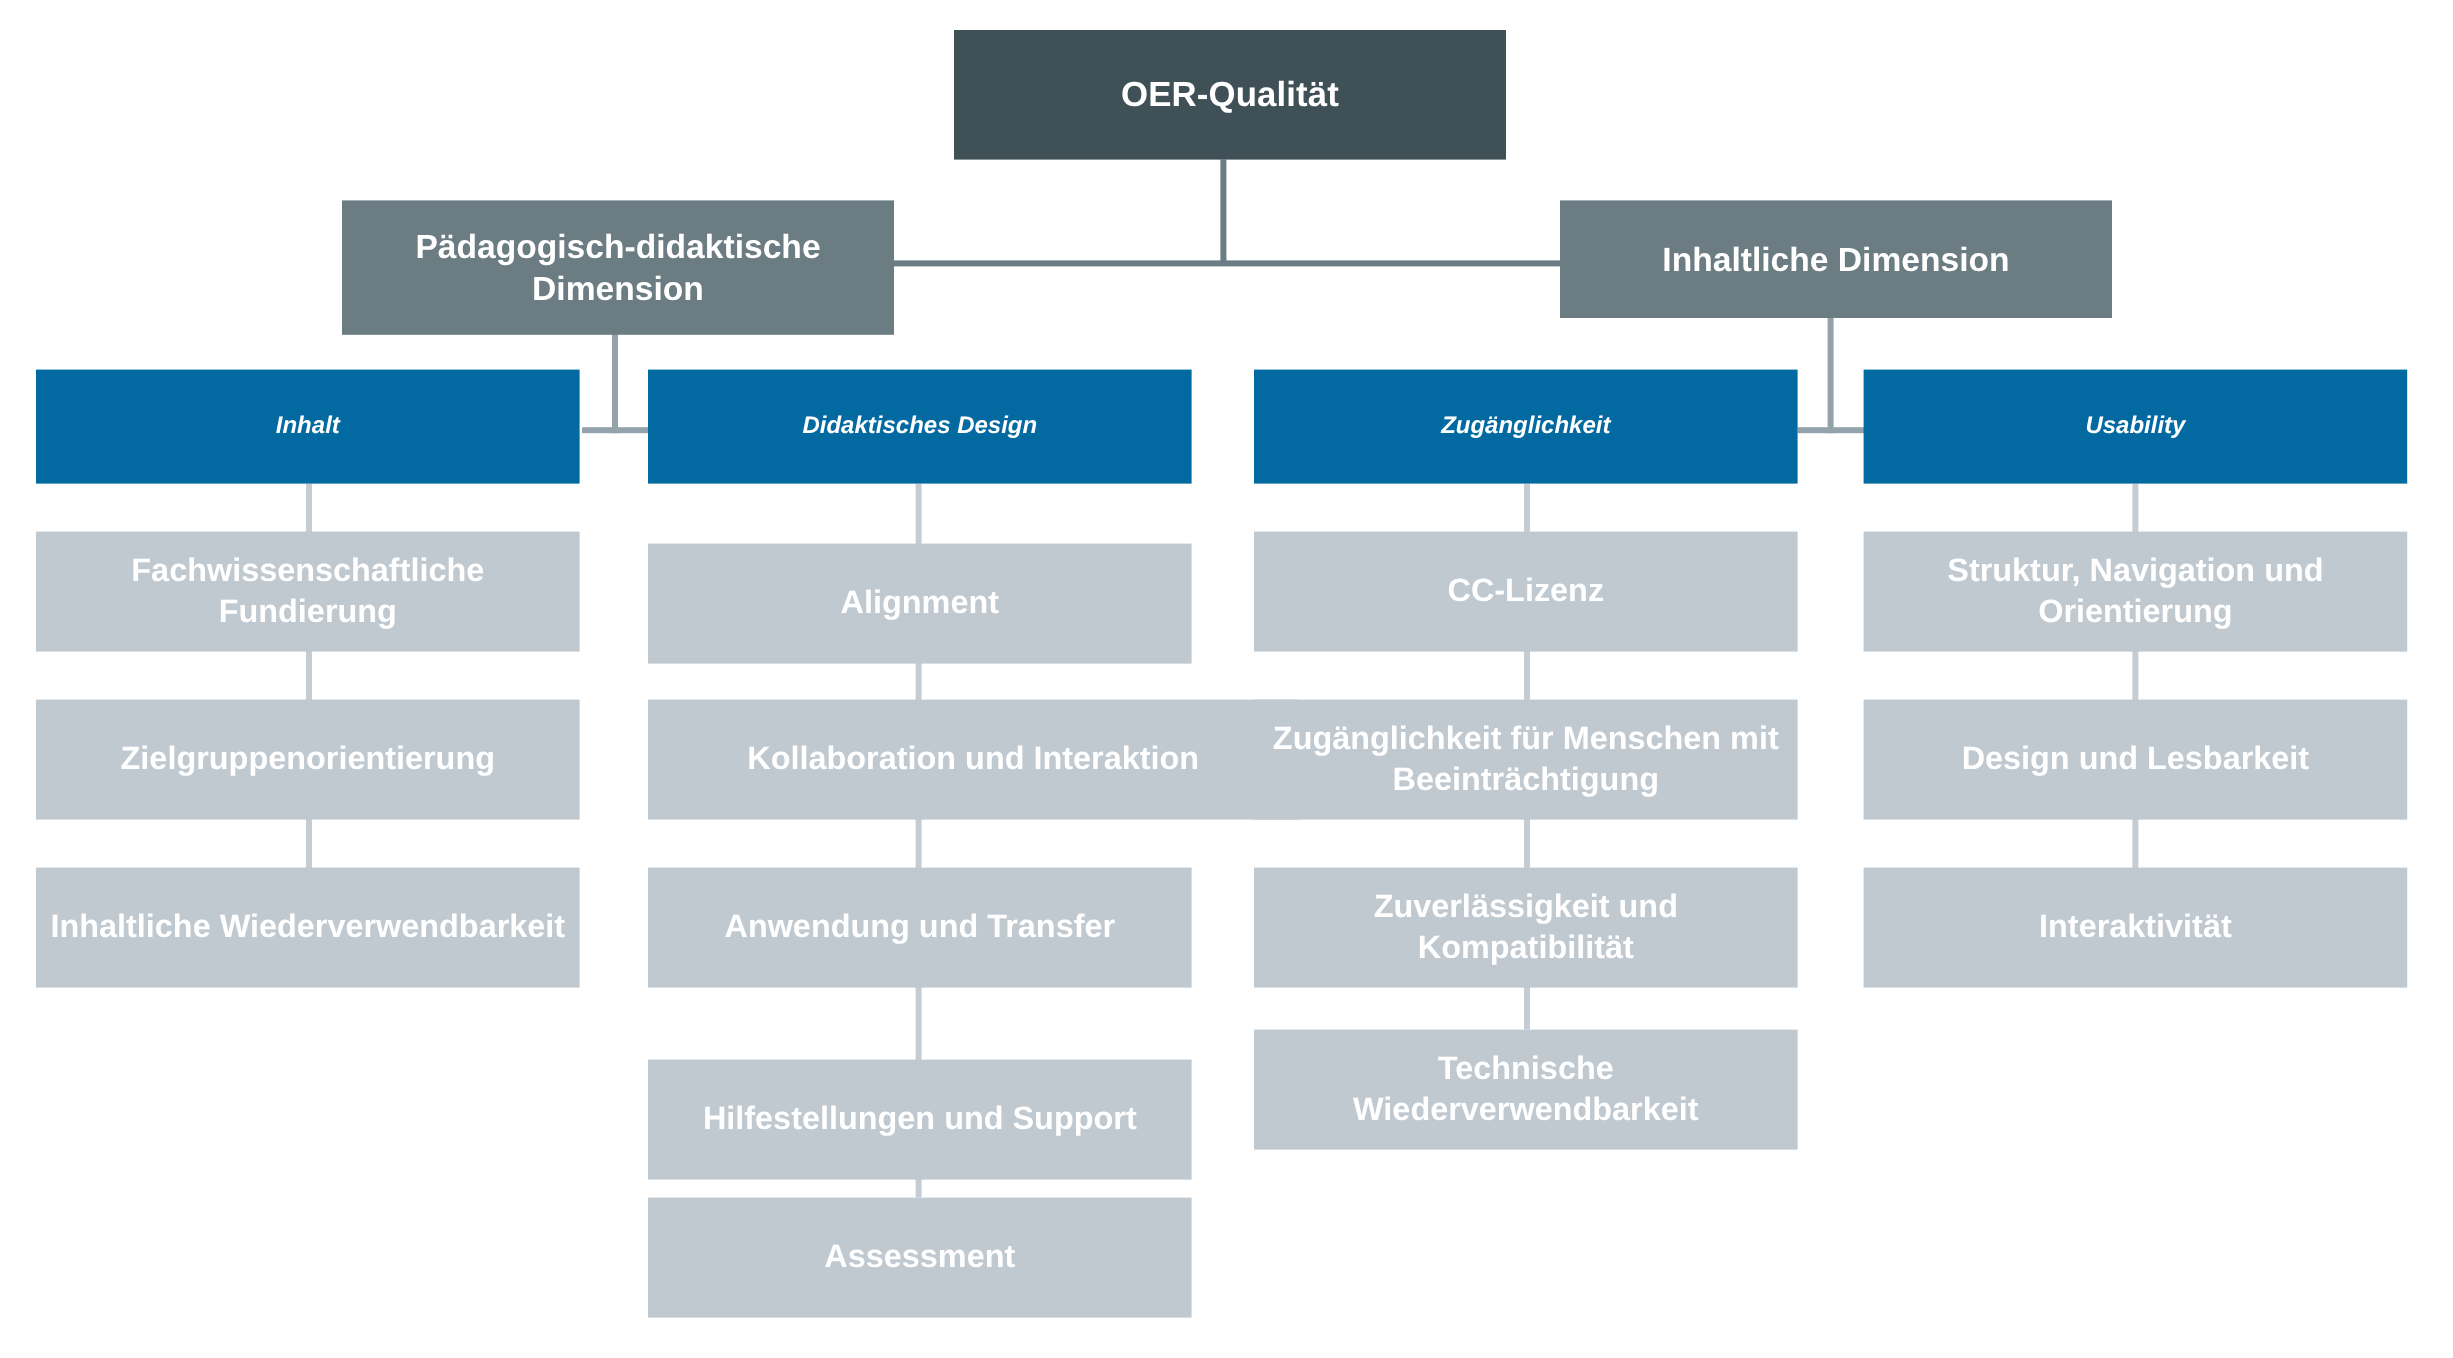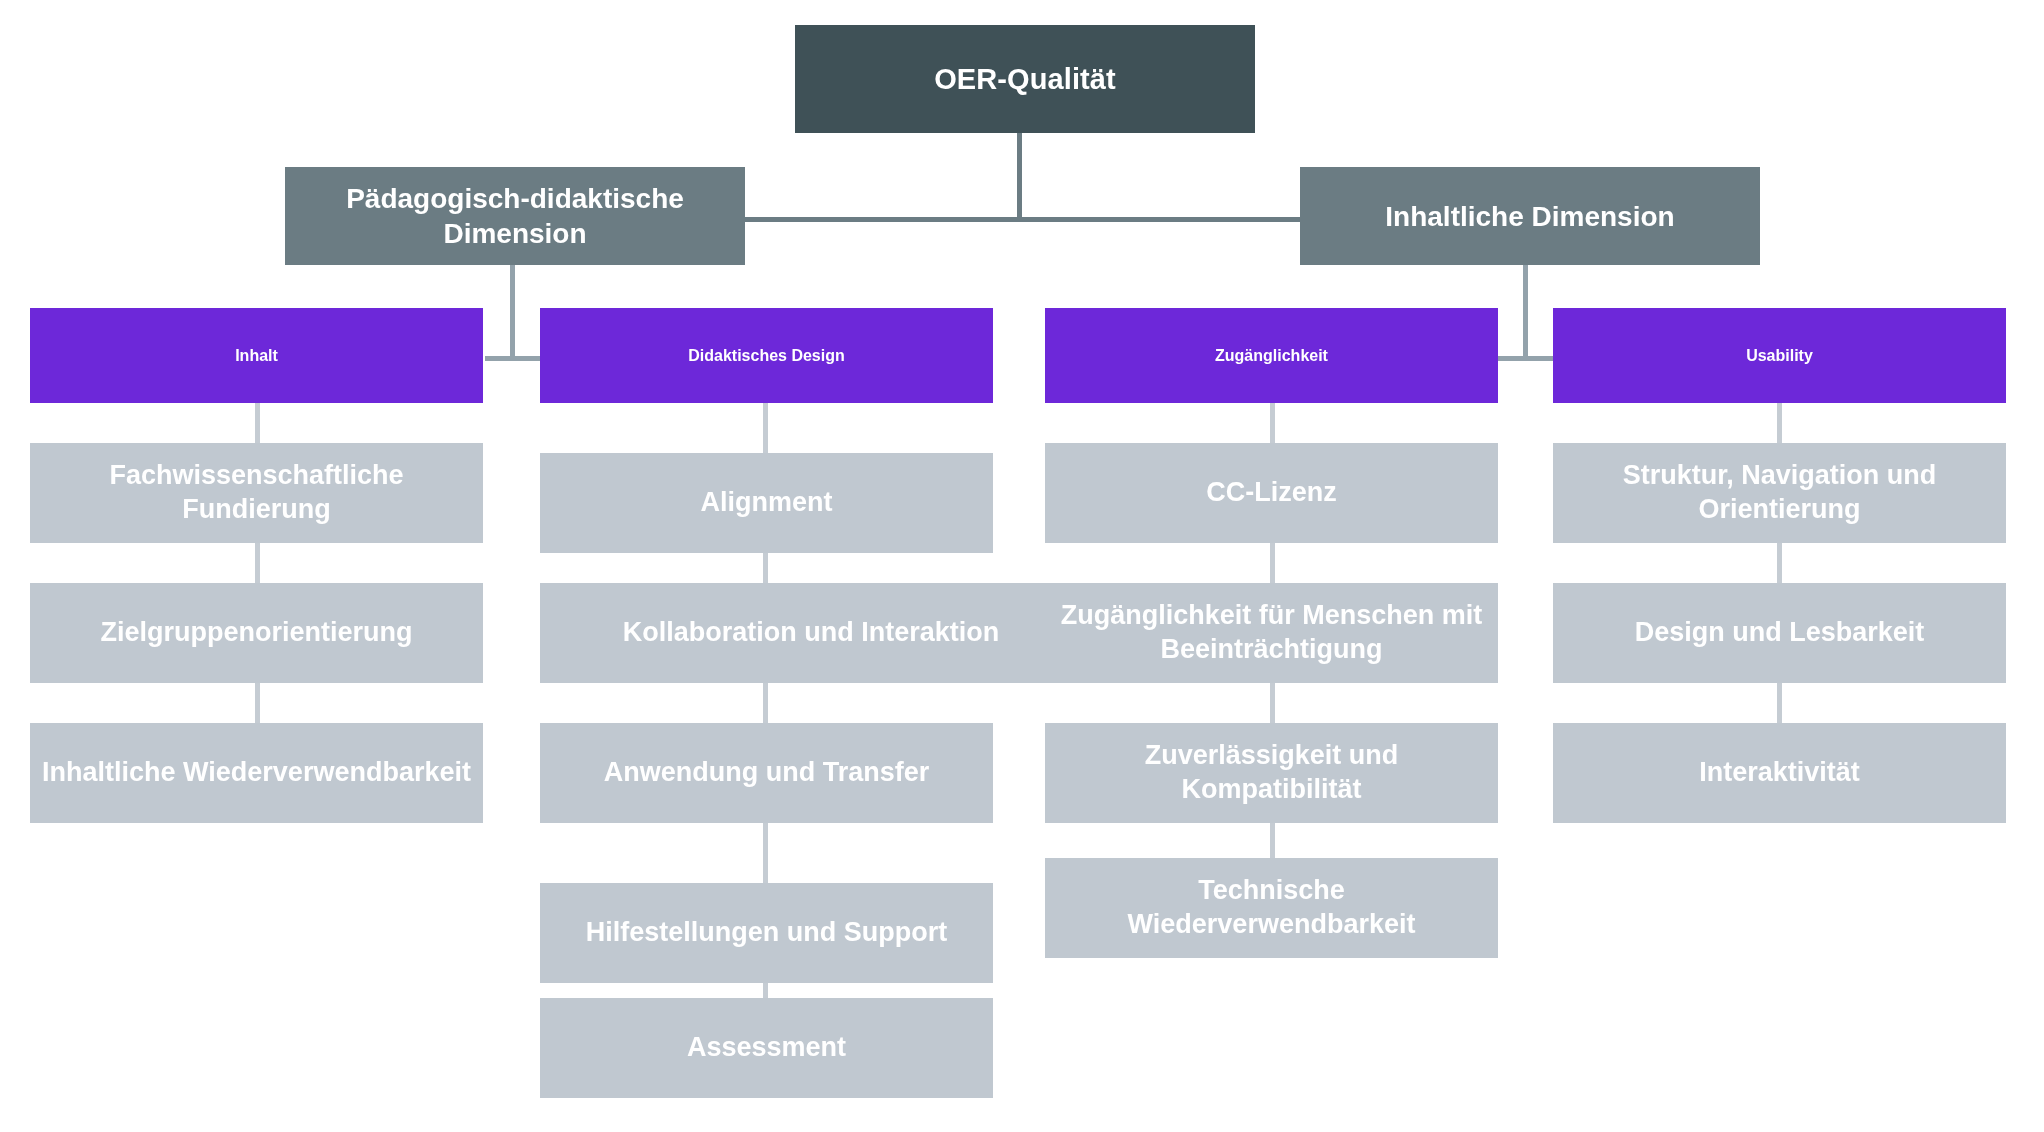--- a/index.html
+++ b/index.html
@@ -37,22 +37,23 @@
   .lvl-root {
     background: #3f5157;
     font-size: 29px;
     letter-spacing: 0.1px;
   }
   .lvl-dim {
     background: #6b7c83;
     font-size: 28px;
   }
   .lvl-cat {
-    background: #6d28d9;
-    font-size: 16px;
+    background: #0369a1;
+    font-size: 20px;
+    font-style: italic;
   }
   .lvl-leaf {
     background: #c0c8d0;
     font-size: 27px;
   }
   .connector {
     position: absolute;
     background: #93a2ab;
     z-index: 1;
   }
@@ -83,21 +84,21 @@
   <div class="connector light" style="left:763px; top:403px; width:5px; height:595px;"></div>
 
   <div class="connector light" style="left:1270px; top:403px; width:5px; height:455px;"></div>
 
   <div class="connector light" style="left:1777px; top:403px; width:5px; height:385px;"></div>
 
   <div class="node lvl-root" style="left:795px; top:25px; width:460px; height:108px;">
     <span>OER-Qualität</span>
   </div>
 
-  <div class="node lvl-dim" style="left:285px; top:167px; width:460px; height:98px;">
+  <div class="node lvl-dim" style="left:285px; top:167px; width:460px; height:112px;">
     <span>Pädagogisch-didaktische Dimension</span>
   </div>
 
   <div class="node lvl-dim" style="left:1300px; top:167px; width:460px; height:98px;">
     <span>Inhaltliche Dimension</span>
   </div>
 
   <div class="node lvl-cat" style="left:30px; top:308px; width:453px; height:95px;">
     <span>Inhalt</span>
   </div>

